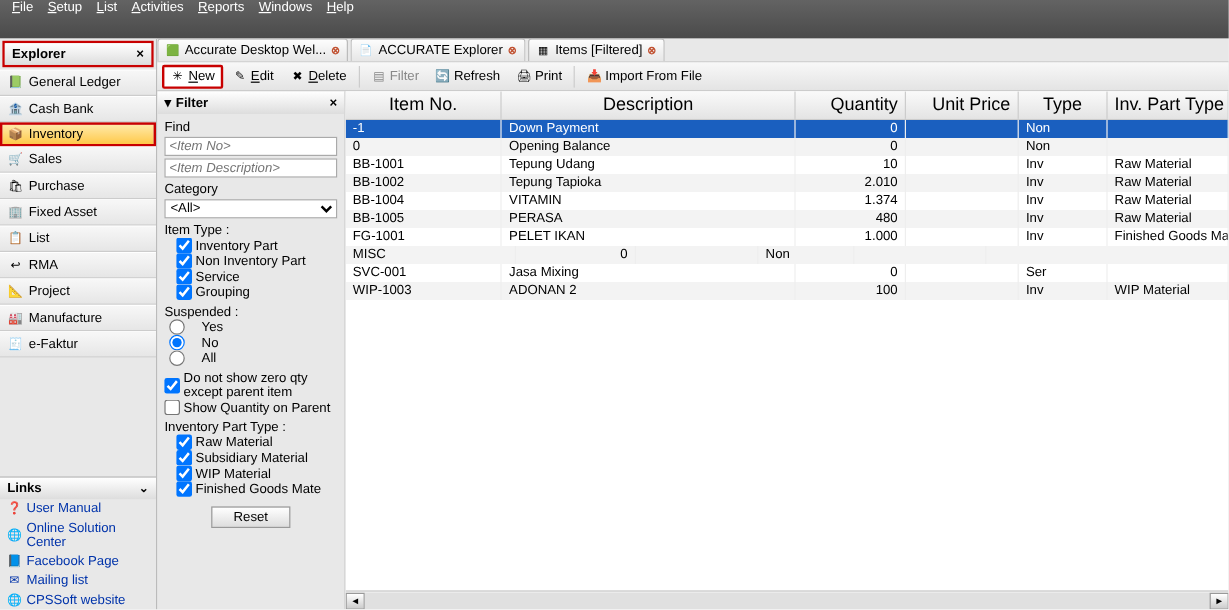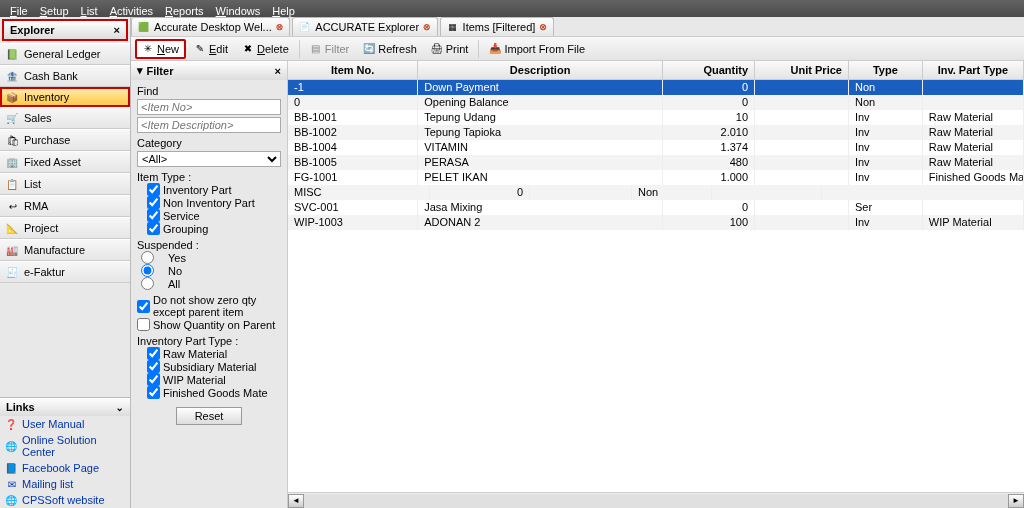--- a/index.html
+++ b/index.html
@@ -1,17 +1,17 @@
 <!DOCTYPE html>
 <html><head>
 <meta charset="utf-8">
 <style>
 * { box-sizing: border-box; margin: 0; padding: 0; font-family: Tahoma, Arial, sans-serif; font-size: 11px; }
 body { width: 1024px; height: 508px; background: #e8e8e8; overflow: hidden; display: flex; flex-direction: column; }
-.menubar { background: linear-gradient(#636363,#4a4a4a); color: #fff; height: 17px; display: flex; align-items: flex-end; padding: 0 4px; gap: 0; }
+.menubar { background: linear-gradient(#636363,#4a4a4a); color: #fff; height: 32px; display: flex; align-items: flex-start; padding: 0 4px; gap: 0; }
 .menubar span { padding: 0 6px; cursor: default; }
 .menubar span u { text-decoration: underline; }
 
 .workarea { flex:1; display:flex; overflow:hidden; }
 
 .leftcol { width:131px; background:#e8e8e8; border-right:1px solid #bbb; display:flex; flex-direction:column; }
 .explorer-hdr-wrap { border:2px solid #c80000; margin:2px; }
 .explorer-hdr { background: linear-gradient(#fff,#ddd); padding:3px 6px; font-weight:bold; display:flex; justify-content:space-between; align-items:center; }
 .close-x { font-weight:bold; }
 .nav-item { display:flex; align-items:center; gap:4px; padding:4px 6px; border-top:1px solid #fff; border-bottom:1px solid #ccc; background:linear-gradient(#f7f7f7,#e6e6e6); cursor:default; }
@@ -47,21 +47,21 @@
 .fb-label { font-weight:normal; margin-top:2px; }
 .fb-input { width:100%; border:1px solid #aaa; padding:1px 3px; color:#888; font-style:italic; margin-top:2px; background:#fff; }
 .fb-select { width:100%; border:1px solid #aaa; background:#fff; margin-top:2px; font-size:11px; }
 .cbrow { display:flex; align-items:center; gap:3px; padding-left:10px; font-size:11px; }
 .cbrow input { margin:0; }
 .radiorow { display:flex; align-items:center; gap:14px; padding-left:4px; font-size:11px; }
 .reset-btn { margin:8px auto 0; display:block; padding:2px 18px; background:linear-gradient(#fff,#ddd); border:1px solid #999; }
 
 .gridwrap { flex:1; display:flex; flex-direction:column; overflow:hidden; background:#fff; }
 .gridhead { display:flex; background:linear-gradient(#fafafa,#e4e4e4); border-bottom:1px solid #ccc; }
-.gh { border-right:1px solid #ccc; padding:3px 6px; text-align:center; font-size:11px; overflow:hidden; white-space:nowrap;font-weight:bold; }
+.gh { border-right:1px solid #ccc; padding:3px 6px; text-align:center; font-size:15px; overflow:hidden; white-space:nowrap; }
 .gridbody { flex:1; overflow:hidden; position:relative; }
 .grow { display:flex; height:15px; align-items:center; }
 .grow:nth-child(odd){ background:#fff; }
 .grow:nth-child(even){ background:#f3f3f3; }
 .grow.sel { background:#1a5fbf; color:#fff; }
 .gc { border-right:1px solid #eee; padding:0 6px; overflow:hidden; white-space:nowrap; font-size:11px; height:15px; line-height:15px; }
 .c0{width:142px;} .c1{width:268px;} .c2{width:100px;text-align:right;} .c3{width:102px;text-align:right;} .c4{width:80px;} .c5{width:110px;}
 .hscroll { height:16px; background:#eee; border-top:1px solid #ccc; display:flex; align-items:center; }
 .sbtn { width:16px; height:14px; background:linear-gradient(#fff,#ccc); border:1px solid #999; display:flex; align-items:center; justify-content:center; font-size:8px; }
 .strack { flex:1; height:14px; background:#e0e0e0; }

